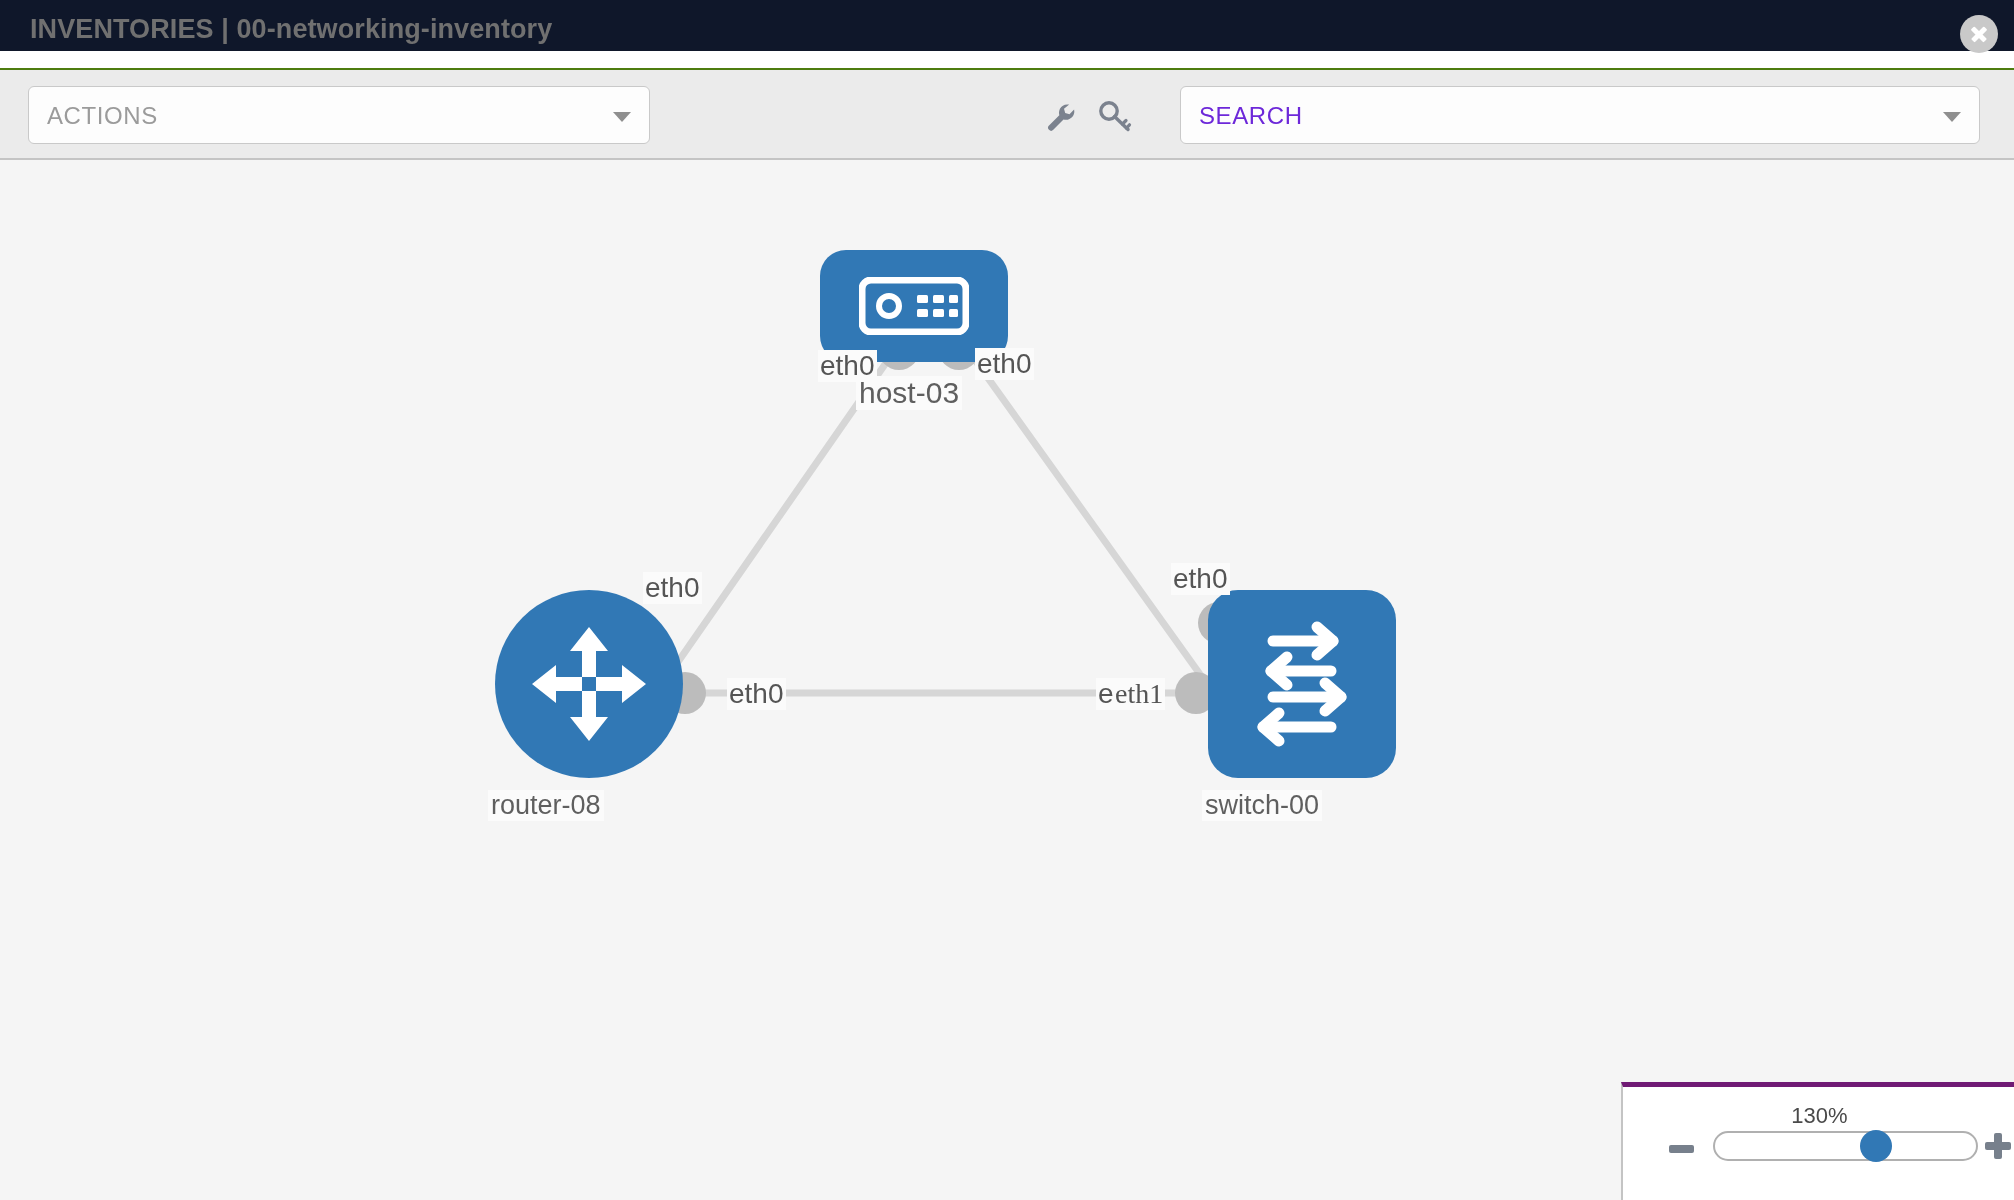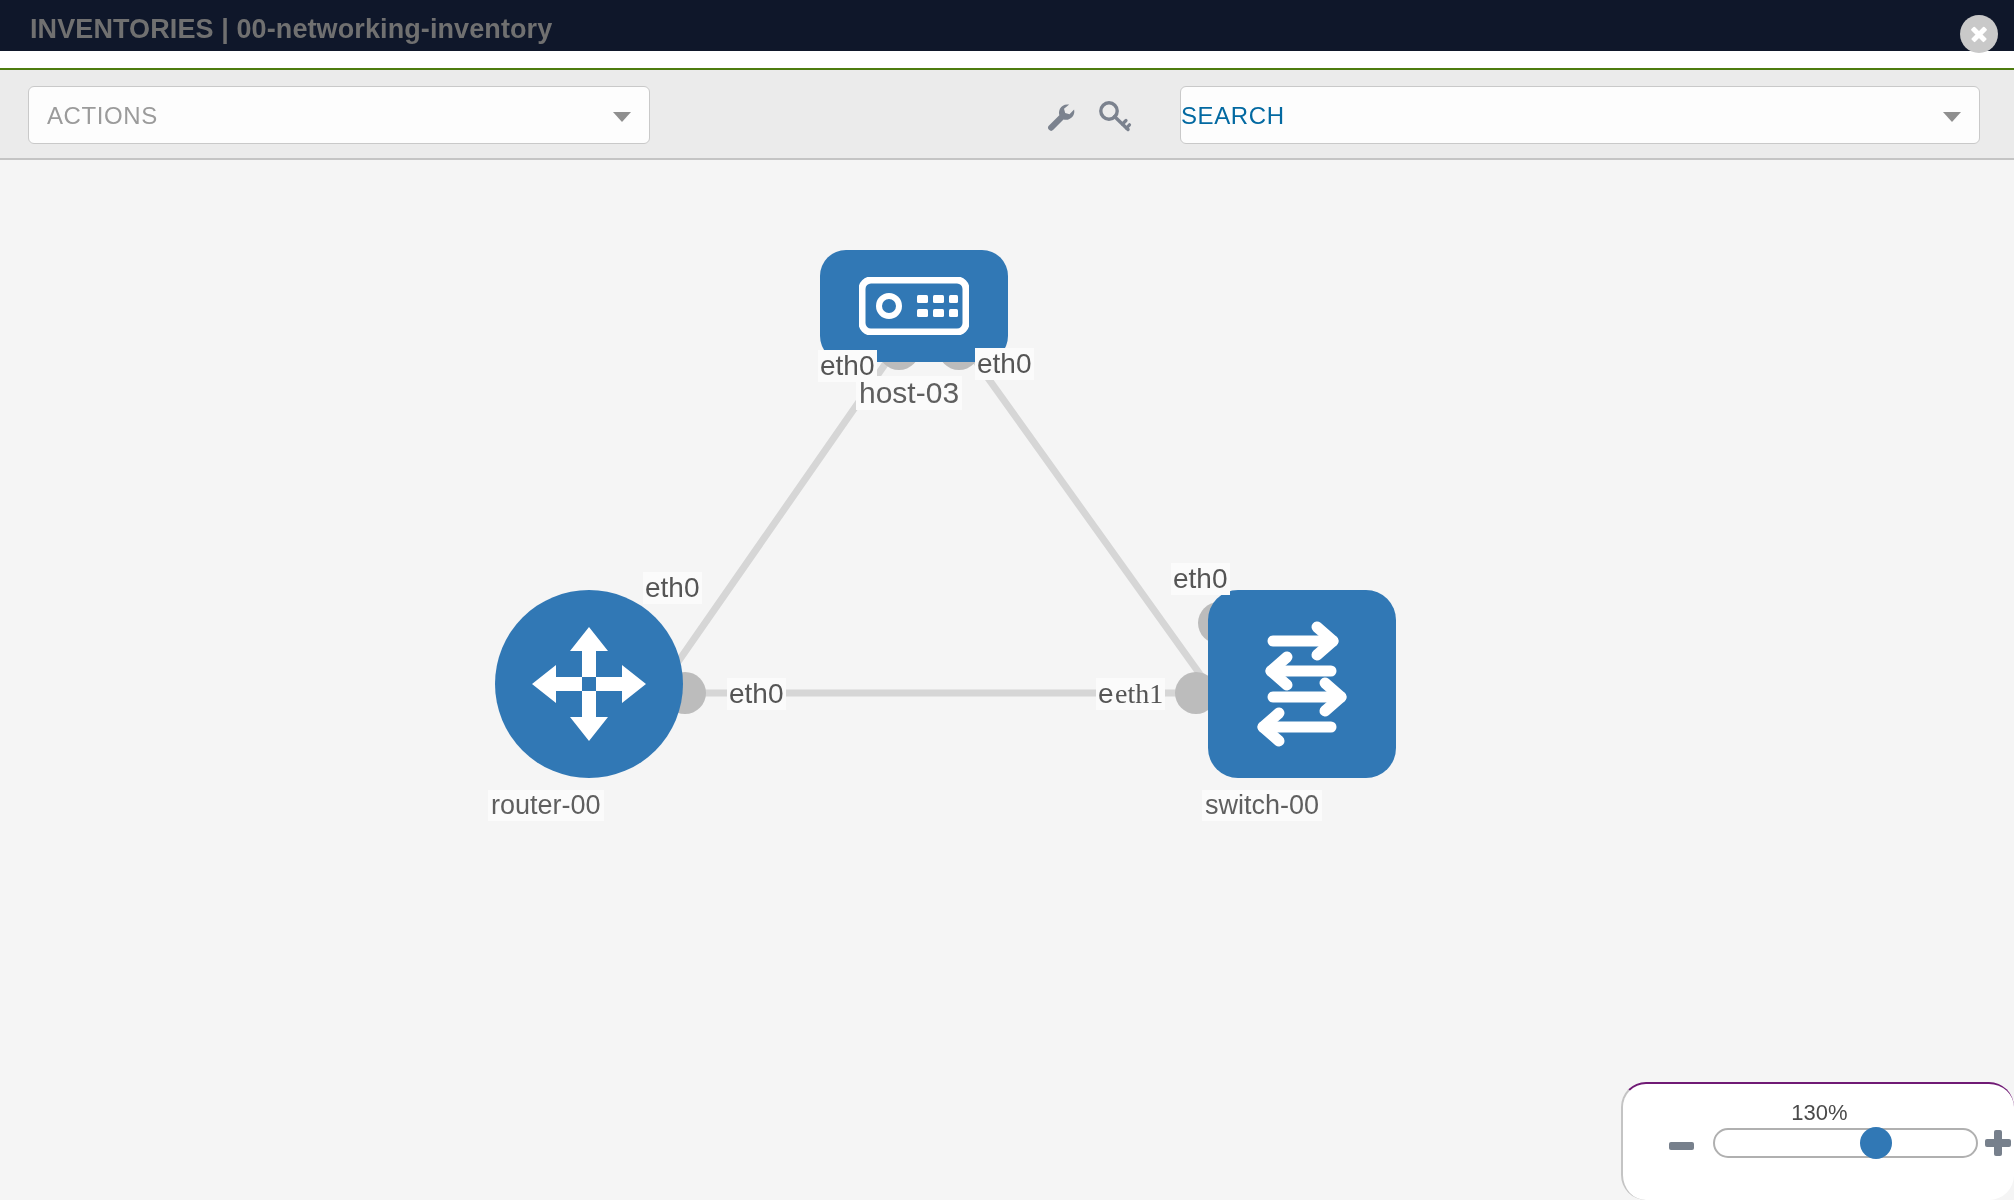--- a/index.html
+++ b/index.html
@@ -66,22 +66,22 @@
   .tool-icon.wrench { left: 1042px; }
   .tool-icon.key    { left: 1096px; }
   .search-select {
     position: absolute; left: 1180px; top: 16px;
     width: 800px; height: 58px;
     background: #fdfdfd;
     border: 1.5px solid #c9c9c9; border-radius: 6px;
     box-sizing: border-box; cursor: text;
   }
   .search-label {
-    position: absolute; left: 0; top: 15px;
-    font-size: 24px; color: #0369a1; letter-spacing: 0.6px;
+    position: absolute; left: 18px; top: 15px;
+    font-size: 24px; color: #6d28d9; letter-spacing: 0.6px;
   }
 
   
   .canvas {
     position: absolute; left: 0; top: 160px;
     width: 2014px; height: 1040px;
     background: #f5f5f5; overflow: hidden;
   }
   .topology-svg { position: absolute; left: 0; top: 0; }
 
@@ -103,24 +103,23 @@
   .nub {
     position: absolute; width: 42px; height: 42px;
     border-radius: 50%; background: #bcbcbc;
   }
 
   
   .zoom-panel {
     position: absolute; left: 1621px; top: 1082px;
     width: 393px; height: 118px;
     background: #ffffff;
-    border-top: 2px solid #701a75;
+    border-top: 5px solid #701a75;
     border-left: 2px solid #c4c4c4;
     box-sizing: border-box;
-    border-radius: 25px;
   }
   .zoom-value {
     position: absolute; left: 0; top: 16px; width: 393px;
     text-align: center; font-size: 22px; color: #4a4a4a;
   }
   .zoom-minus {
     position: absolute; left: 46px; top: 58px;
     width: 25px; height: 8px; background: #77808c; border-radius: 2px;
     cursor: pointer;
   }
@@ -223,21 +222,21 @@
 
           <path d="M63 6 L82 30 L70 30 L70 56 L56 56 L56 30 L44 30 Z"></path>
 
           <path d="M63 120 L44 96 L56 96 L56 70 L70 70 L70 96 L82 96 Z"></path>
 
           <path d="M6 63 L30 44 L30 56 L56 56 L56 70 L30 70 L30 82 Z"></path>
 
           <path d="M120 63 L96 82 L96 70 L70 70 L70 56 L96 56 L96 44 Z"></path>
         </g>
       </svg>
-      <span class="node-label" style="left:-7px; top:200px;">router-00</span>
+      <span class="node-label" style="left:-7px; top:200px;">router-08</span>
     </div>
 
     <div class="node" style="left:1208px; top:430px; width:188px; height:220px;padding-left:28px;">
       <div class="node-shape" style="width:188px; height:188px; border-radius:30px;"></div>
       <svg width="130" height="130" viewBox="0 0 130 130" style="position:absolute; left:29px; top:29px;">
         <g stroke="#ffffff" stroke-width="11" stroke-linecap="round" stroke-linejoin="round" fill="none">
 
           <path d="M36 22 H96"></path>
           <path d="M80 8 L96 22 L80 36"></path>
 

